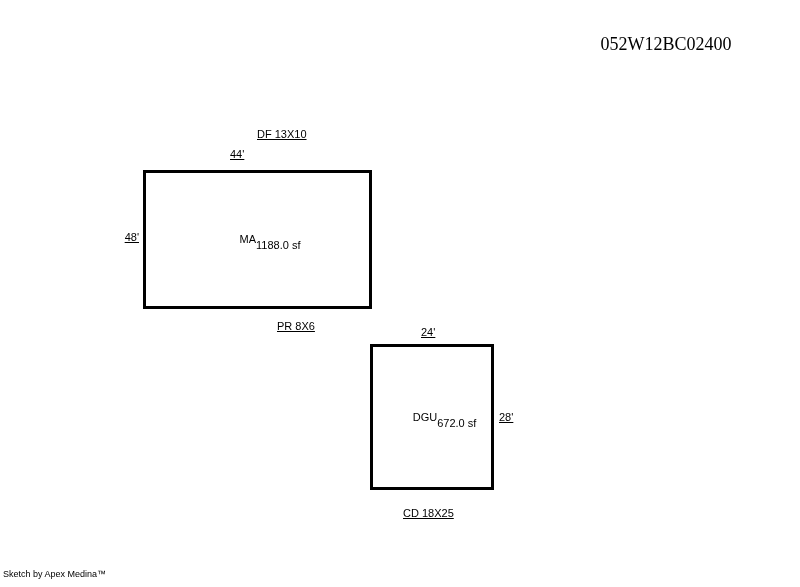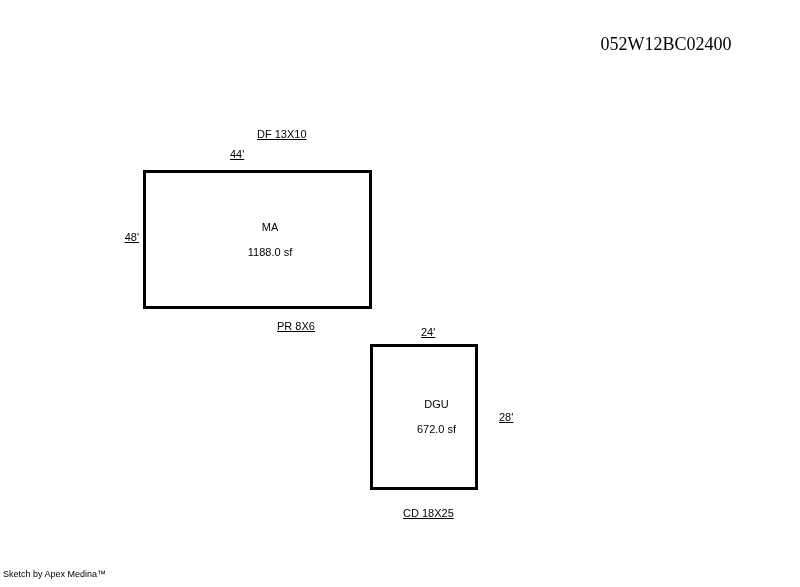--- a/index.html
+++ b/index.html
@@ -31,21 +31,21 @@
     font-size: 18px;
     line-height: 29px;
     color: #000000;
   }
   .outline {
     position: absolute;
     box-sizing: border-box;
     border: 3px solid #000000;
     background: #ffffff;
     display: flex;
-    flex-direction: column;
+    flex-direction: row;
     align-items: center;
     justify-content: center;
     text-align: center;
     padding-left: 25px;
   }
   .outline .bldg-code {
     font-size: 11px;
     line-height: 13px;
   }
   .outline .bldg-area {
@@ -55,21 +55,21 @@
   }
   .rect-ma {
     left: 143px;
     top: 170px;
     width: 229px;
     height: 139px;
   }
   .rect-dgu {
     left: 370px;
     top: 344px;
-    width: 108px;
+    width: 124px;
     height: 146px;
   }
   .dim-right-27 {
     left: 110px;
     top: 231px;
     width: 29px;
     text-align: right;
   }
   .footer-credit {
     position: absolute;

